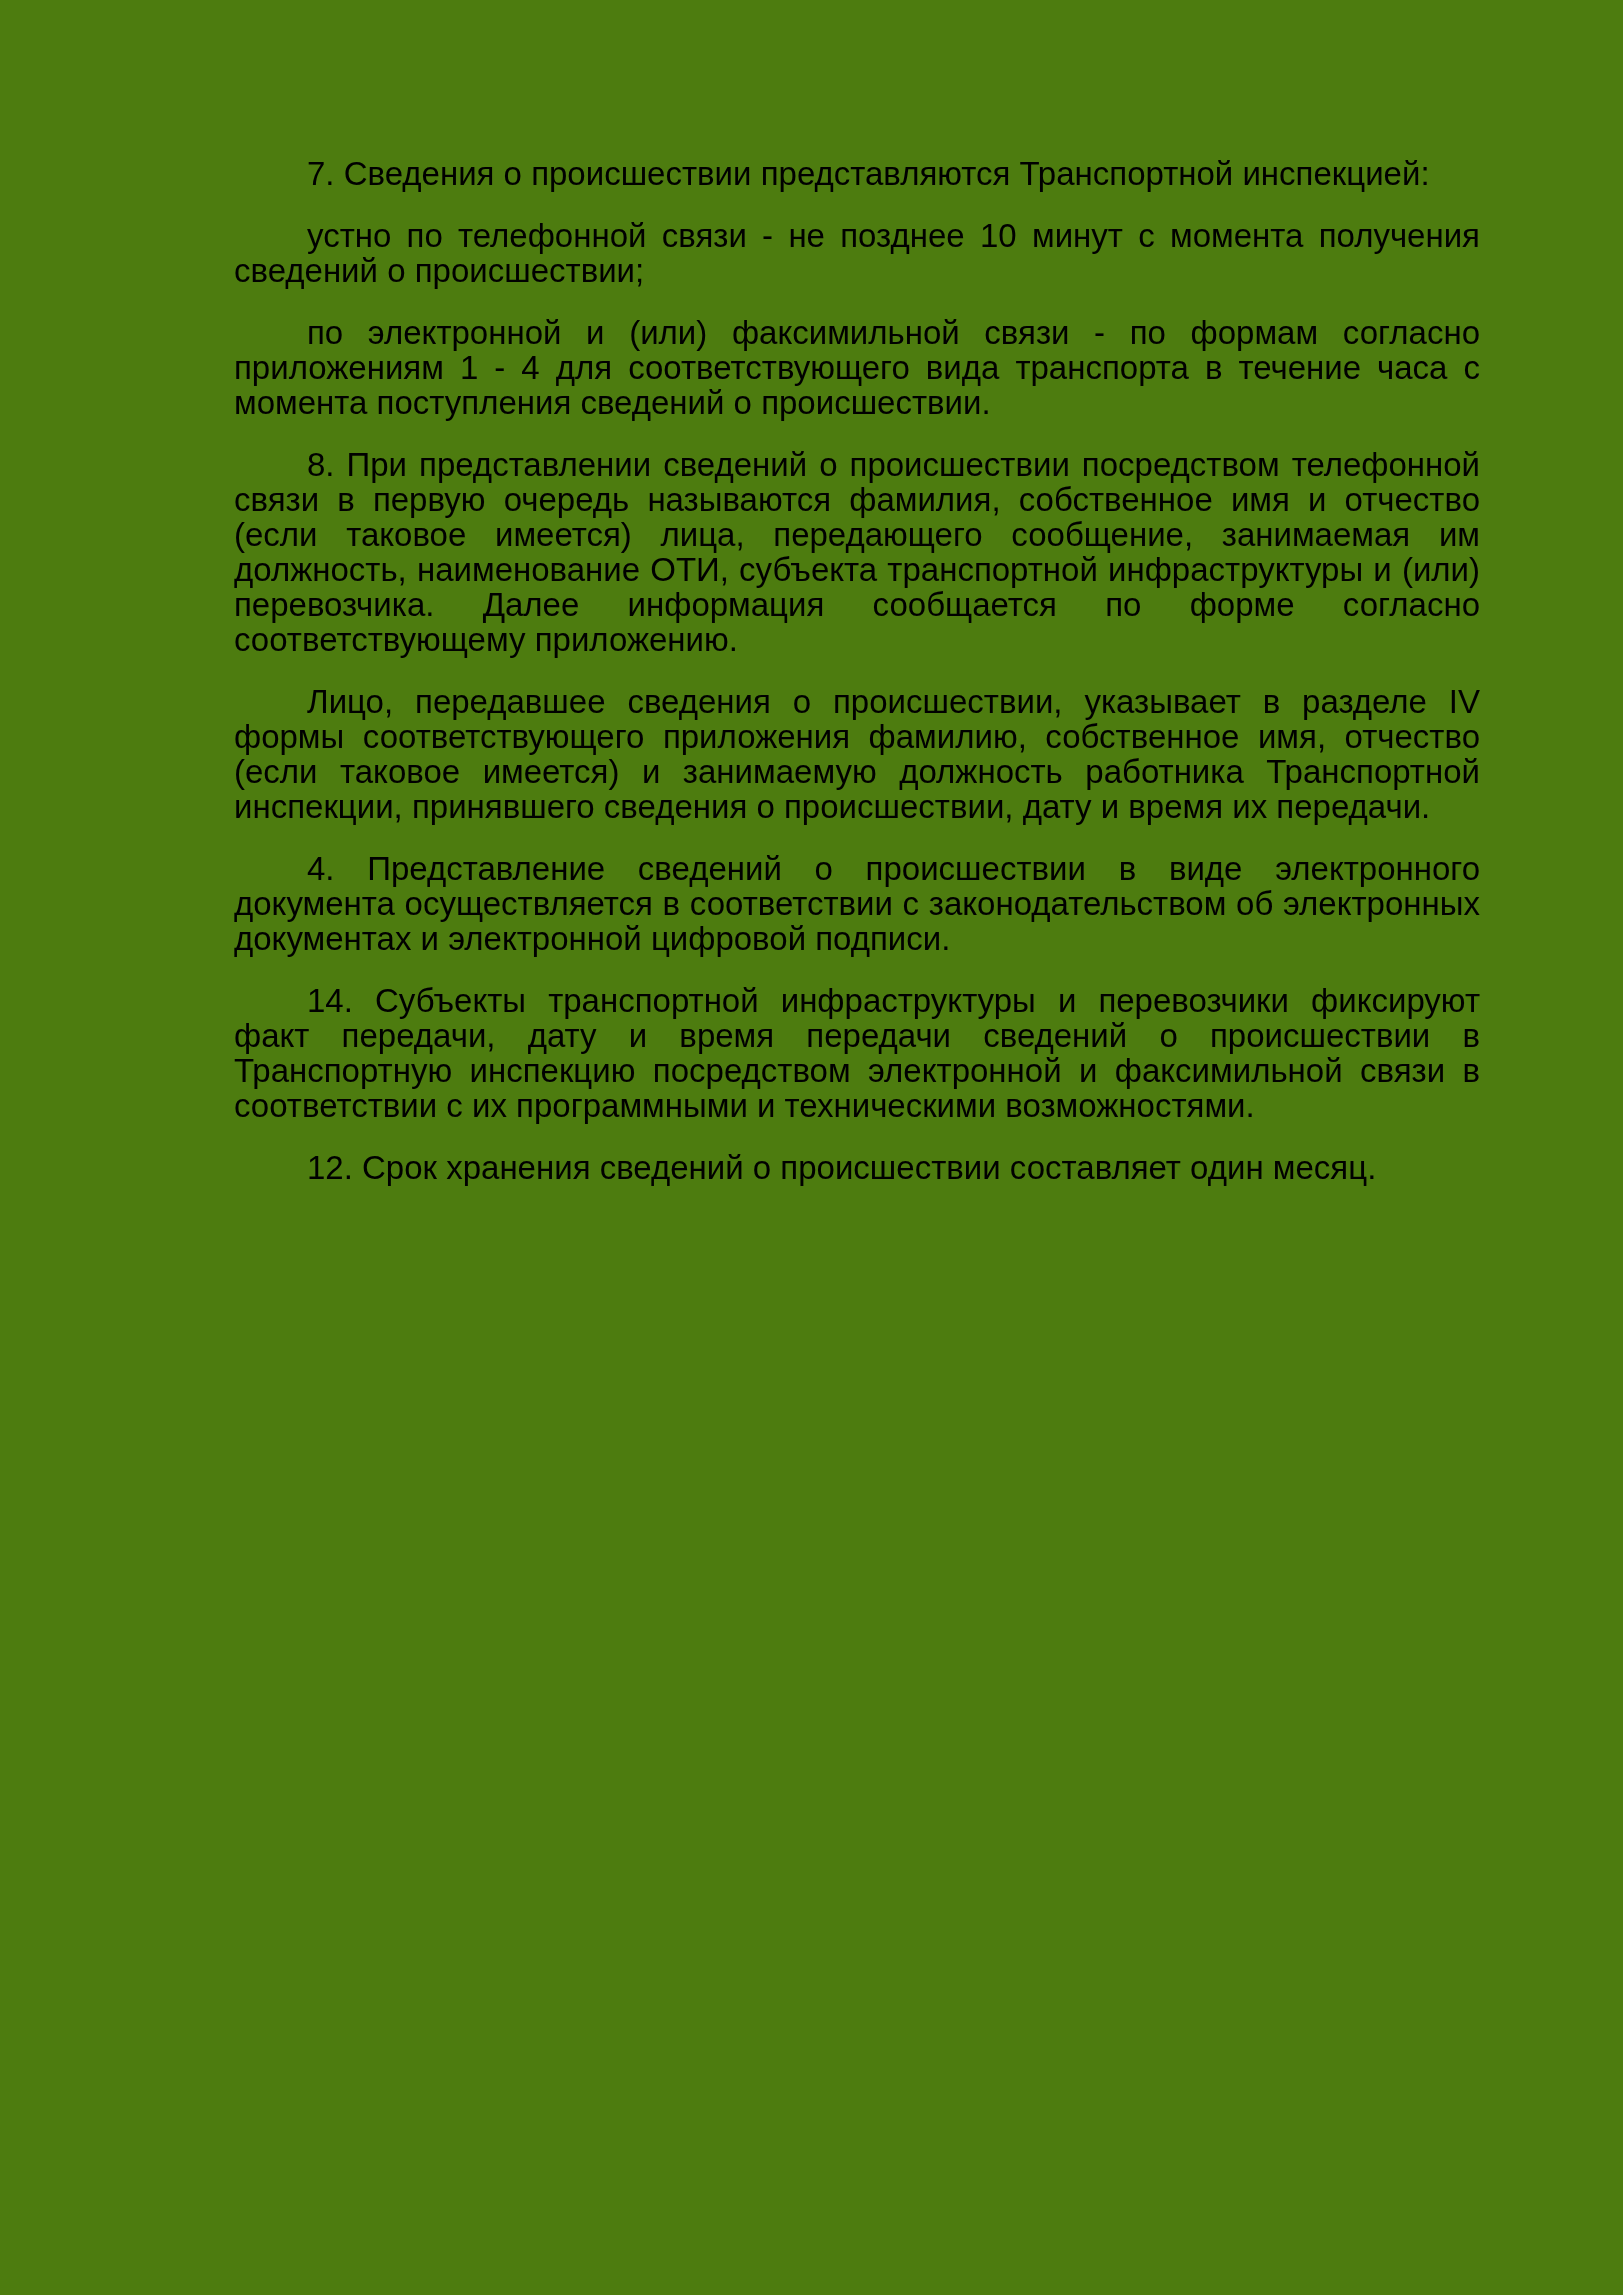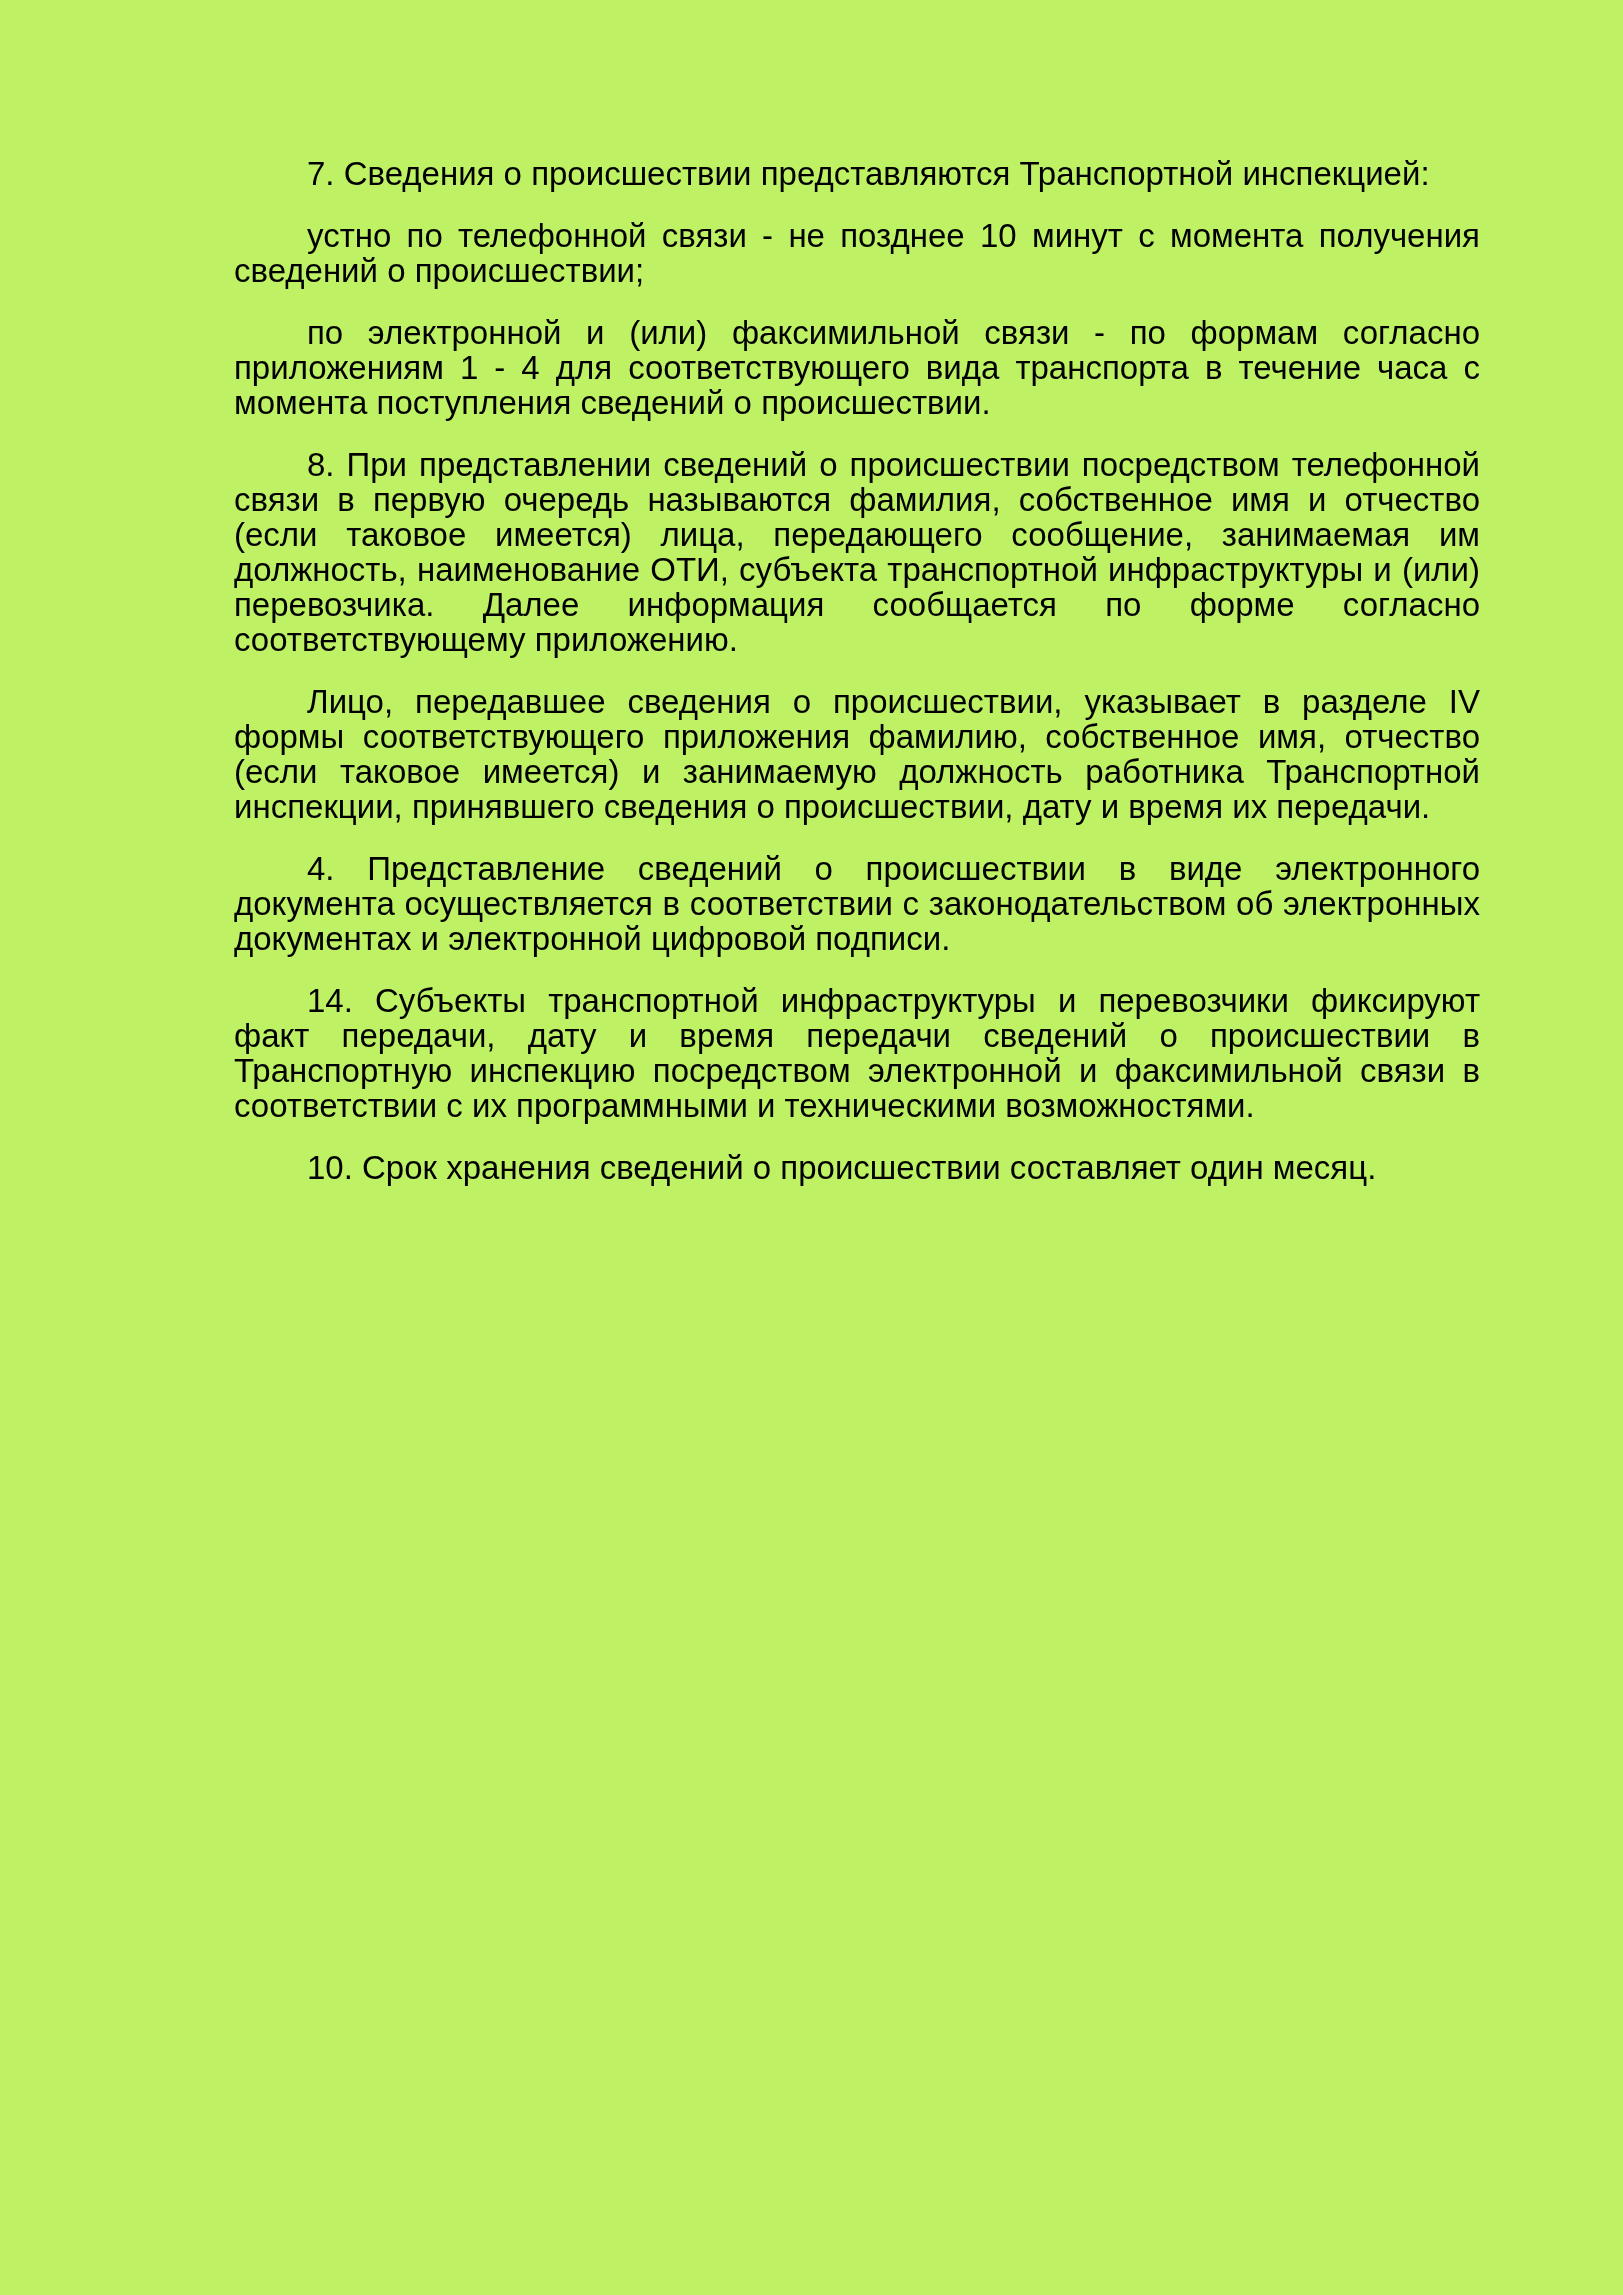--- a/index.html
+++ b/index.html
@@ -4,21 +4,21 @@
 <style>
   html, body {
     margin: 0;
     padding: 0;
     background: #ffffff;
   }
   .page {
     position: relative;
     width: 1623px;
     height: 2295px;
-    background: #bef264;
+    background: #4d7c0f;
     overflow: hidden;
   }
   .text-block {
     position: absolute;
     left: 234px;
     top: 156px;
     width: 1246px;
     font-family: "Liberation Sans", "DejaVu Sans", sans-serif;
     font-size: 33px;
     line-height: 35px;
@@ -39,16 +39,16 @@
 
 <div class="page">
   <div class="text-block">
     <p>7. Сведения о происшествии представляются Транспортной инспекцией:</p>
     <p>устно по телефонной связи - не позднее 10 минут с момента получения сведений о происшествии;</p>
     <p>по электронной и (или) факсимильной связи - по формам согласно приложениям 1 - 4 для соответствующего вида транспорта в течение часа с момента поступления сведений о происшествии.</p>
     <p>8. При представлении сведений о происшествии посредством телефонной связи в первую очередь называются фамилия, собственное имя и отчество (если таковое имеется) лица, передающего сообщение, занимаемая им должность, наименование ОТИ, субъекта транспортной инфраструктуры и (или) перевозчика. Далее информация сообщается по форме согласно соответствующему приложению.</p>
     <p>Лицо, передавшее сведения о происшествии, указывает в разделе IV формы соответствующего приложения фамилию, собственное имя, отчество (если таковое имеется) и занимаемую должность работника Транспортной инспекции, принявшего сведения о происшествии, дату и время их передачи.</p>
     <p>4. Представление сведений о происшествии в виде электронного документа осуществляется в соответствии с законодательством об электронных документах и электронной цифровой подписи.</p>
     <p>14. Субъекты транспортной инфраструктуры и перевозчики фиксируют факт передачи, дату и время передачи сведений о происшествии в Транспортную инспекцию посредством электронной и факсимильной связи в соответствии с их программными и техническими возможностями.</p>
-    <p>10. Срок хранения сведений о происшествии составляет один месяц.</p>
+    <p>12. Срок хранения сведений о происшествии составляет один месяц.</p>
   </div>
 </div>
 
 
 </body></html>

